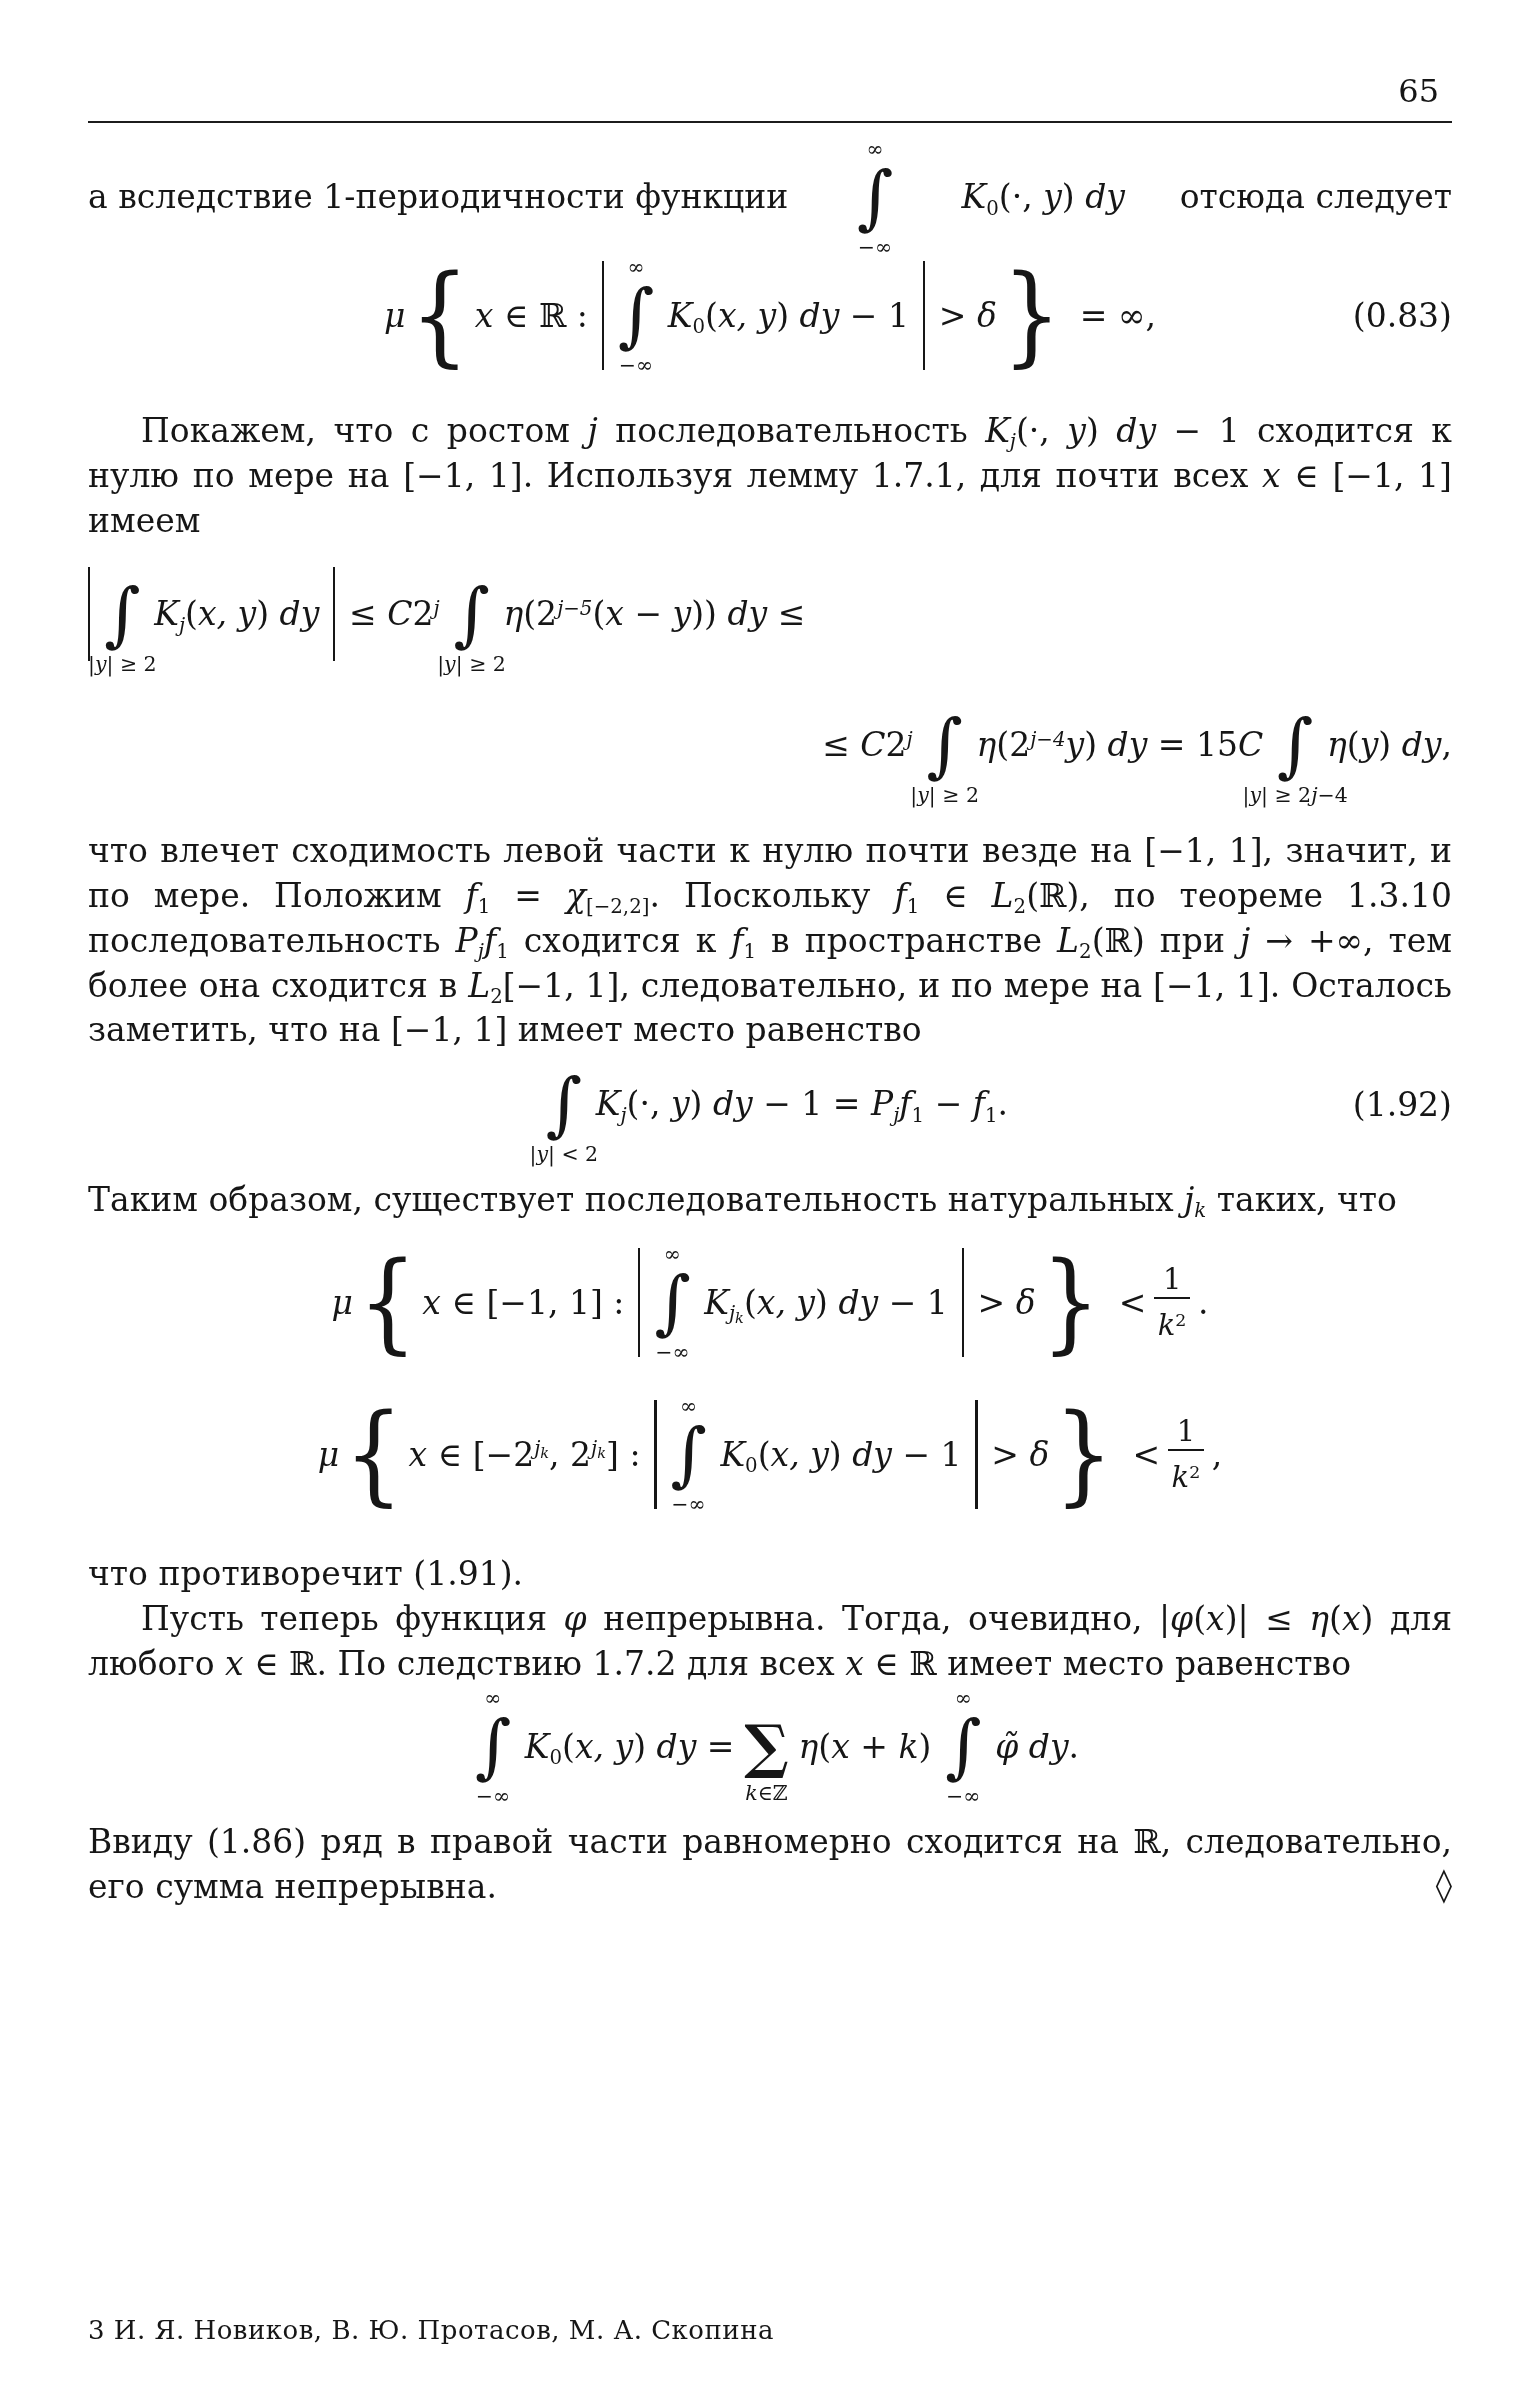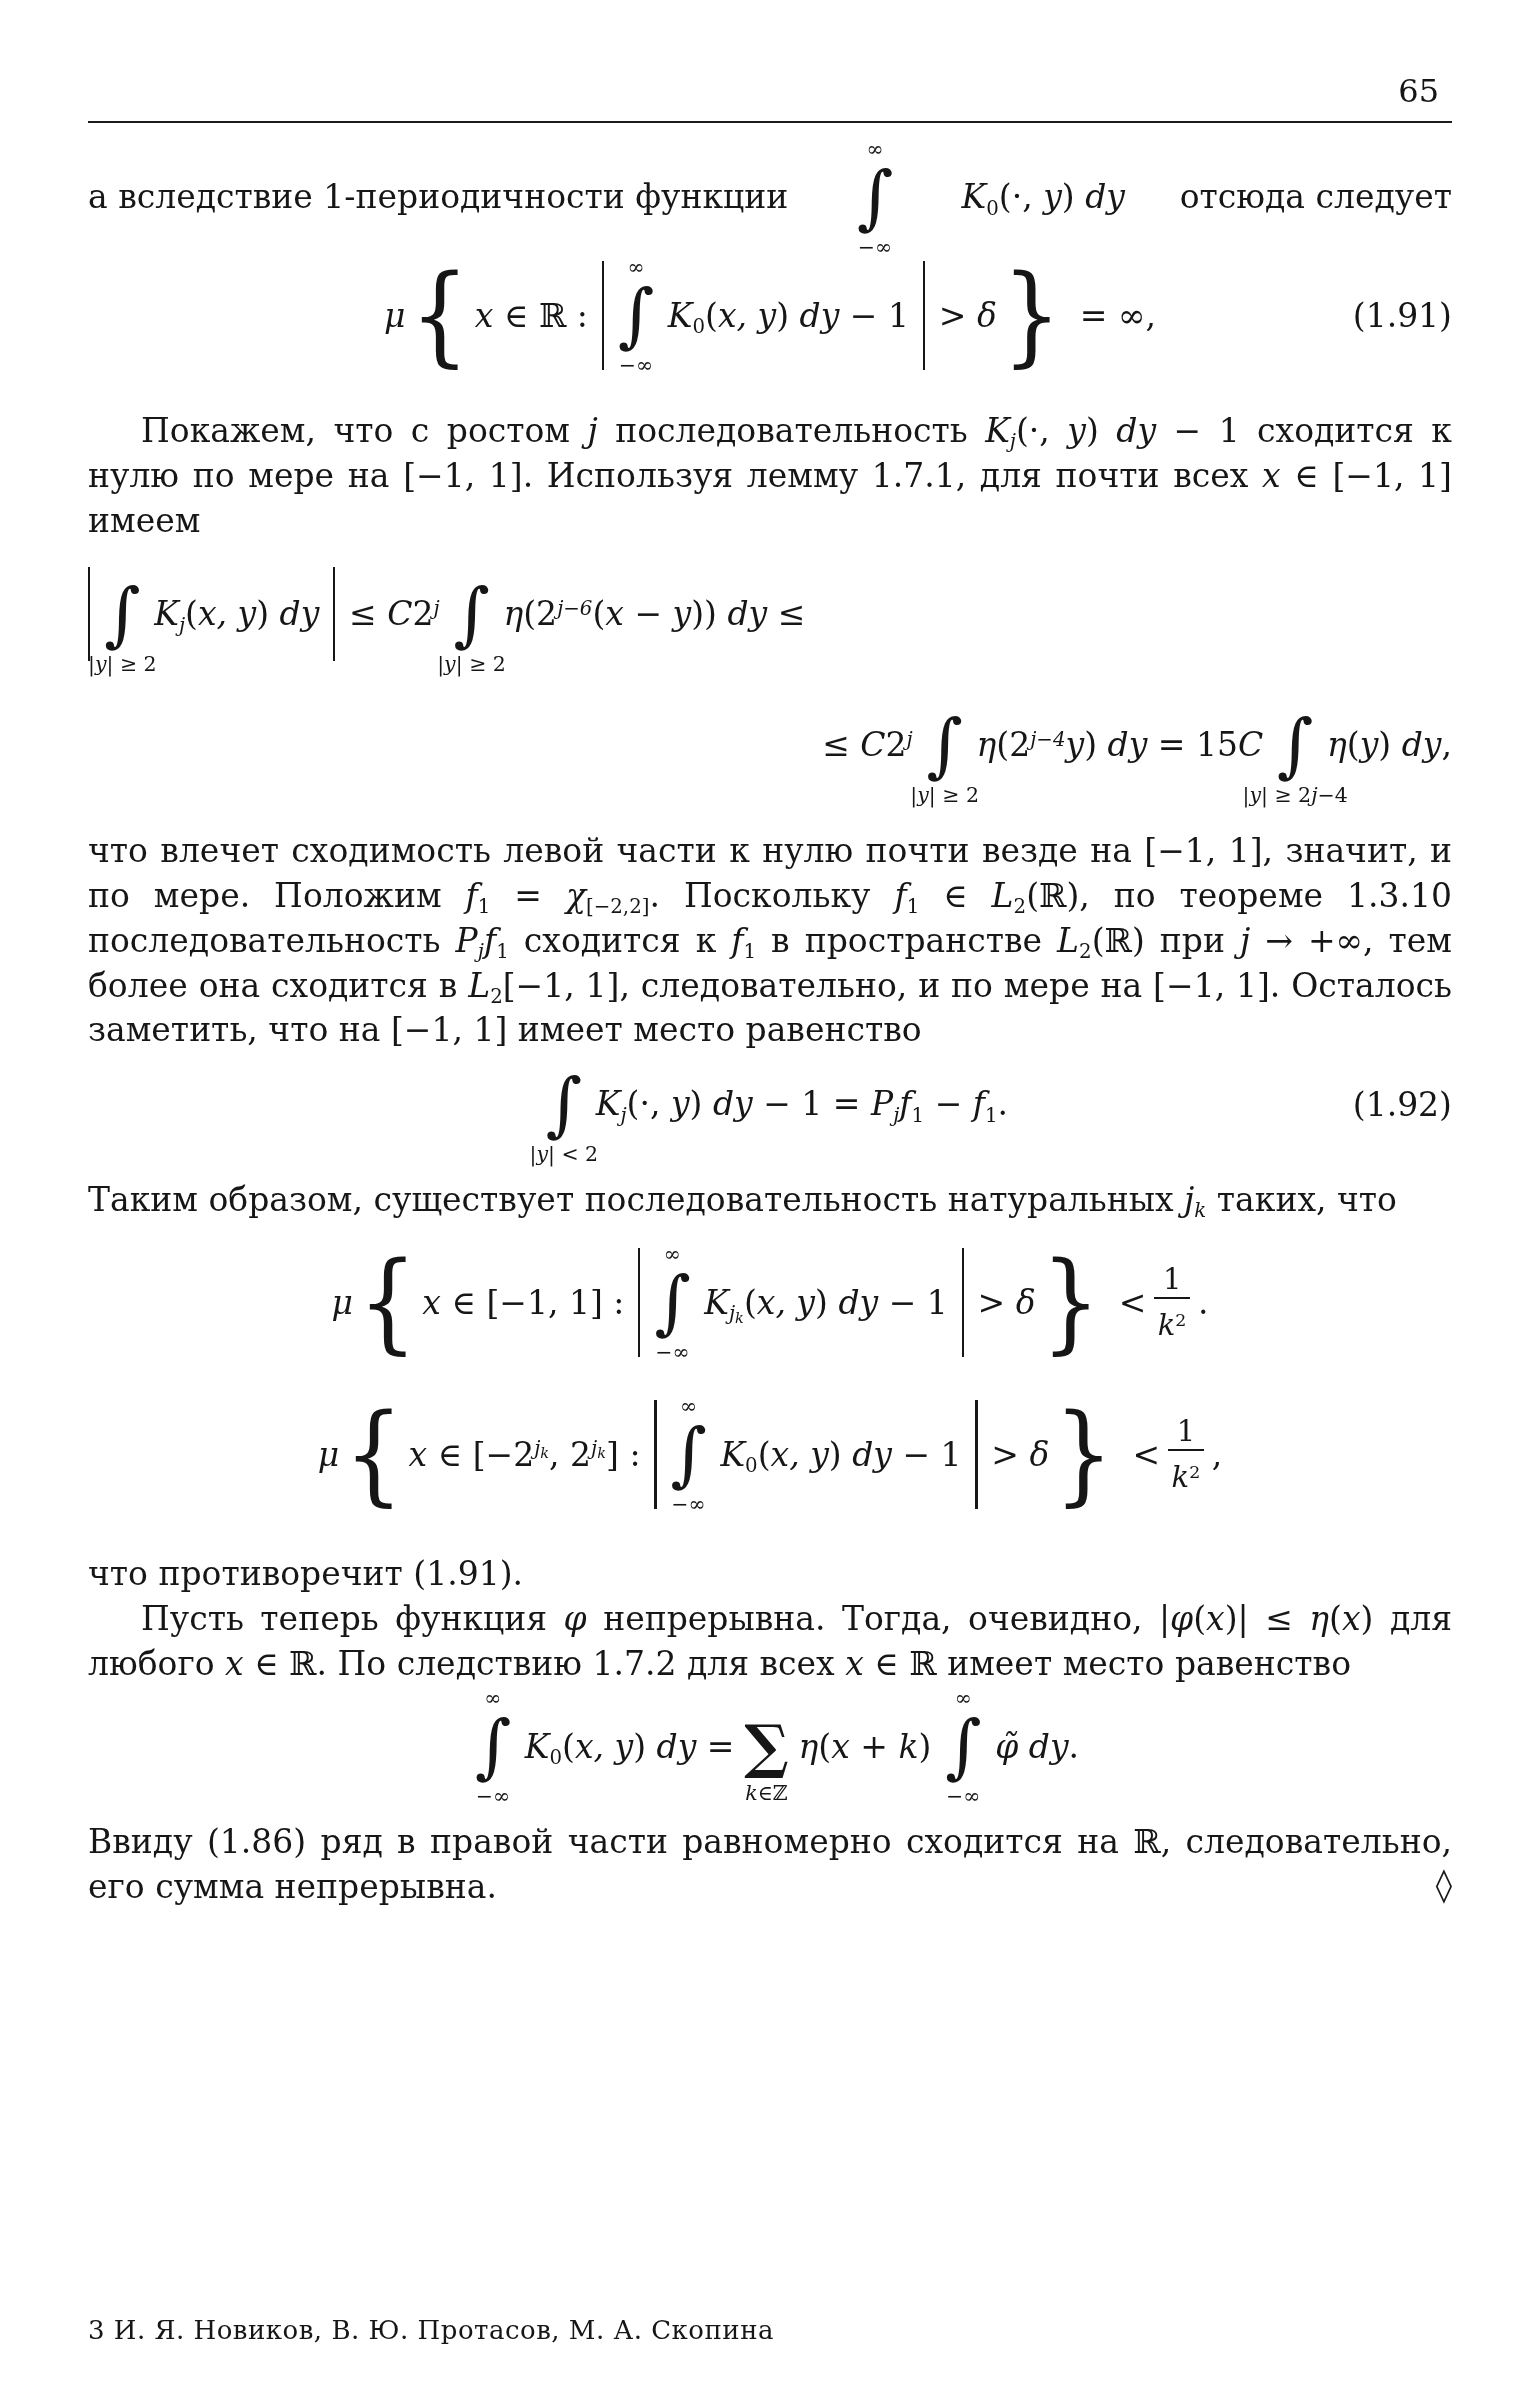--- a/index.html
+++ b/index.html
@@ -102,39 +102,39 @@
       <span class="intwrap">
         <span class="lim top">∞</span>
         <span class="iglyph">∫</span>
         <span class="lim bot">−∞</span>
       </span>
       <span class="fchunk"><span class="mi">K</span><span class="sub">0</span><span>(</span><span class="mi">x, y</span><span>) </span><span class="mi">dy</span><span> − 1</span></span>
       <span class="vbar h110 gap-l"></span>
       <span class="fchunk gap-l"><span>&gt; </span><span class="mi">δ</span></span>
       <span class="brace">}</span>
       <span class="fchunk gap-l"><span>= ∞,</span></span>
-      <span class="tag">(1.91)</span>
+      <span class="tag">(0.83)</span>
     </div>
 
     <div class="para indent"><span>Покажем, что с ростом </span><span class="mi">j</span><span> последовательность </span><span class="mi">K</span><span class="mi sub">j</span><span>(·, </span><span class="mi">y</span><span>) </span><span class="mi">dy</span><span> − 1 сходится к нулю по мере на [−1, 1]. Используя лемму 1.7.1, для почти всех </span><span class="mi">x</span><span> ∈ [−1, 1] имеем</span></div>
 
     <div class="eq row-ineq1">
       <span class="vbar h96"></span>
       <span class="intwrap">
         <span class="iglyph">∫</span>
         <span class="lim bot"><span>|</span><span class="mi">y</span><span>| ≥ 2</span></span>
       </span>
       <span class="fchunk"><span class="mi">K</span><span class="mi sub">j</span><span>(</span><span class="mi">x, y</span><span>) </span><span class="mi">dy</span></span>
       <span class="vbar h96 gap-l"></span>
       <span class="fchunk gap-l"><span>≤ </span><span class="mi">C</span><span>2</span><span class="mi sup">j</span></span>
       <span class="intwrap">
         <span class="iglyph">∫</span>
         <span class="lim bot"><span>|</span><span class="mi">y</span><span>| ≥ 2</span></span>
       </span>
-      <span class="fchunk"><span class="mi">η</span><span>(2</span><span class="mi sup">j−6</span><span>(</span><span class="mi">x − y</span><span>)) </span><span class="mi">dy</span><span> ≤</span></span>
+      <span class="fchunk"><span class="mi">η</span><span>(2</span><span class="mi sup">j−5</span><span>(</span><span class="mi">x − y</span><span>)) </span><span class="mi">dy</span><span> ≤</span></span>
     </div>
 
     <div class="eq row-ineq2">
       <span class="fchunk"><span>≤ </span><span class="mi">C</span><span>2</span><span class="mi sup">j</span></span>
       <span class="intwrap">
         <span class="iglyph">∫</span>
         <span class="lim bot"><span>|</span><span class="mi">y</span><span>| ≥ 2</span></span>
       </span>
       <span class="fchunk"><span class="mi">η</span><span>(2</span><span class="mi sup">j−4</span><span class="mi">y</span><span>) </span><span class="mi">dy</span><span> = 15</span><span class="mi">C</span></span>
       <span class="intwrap">

